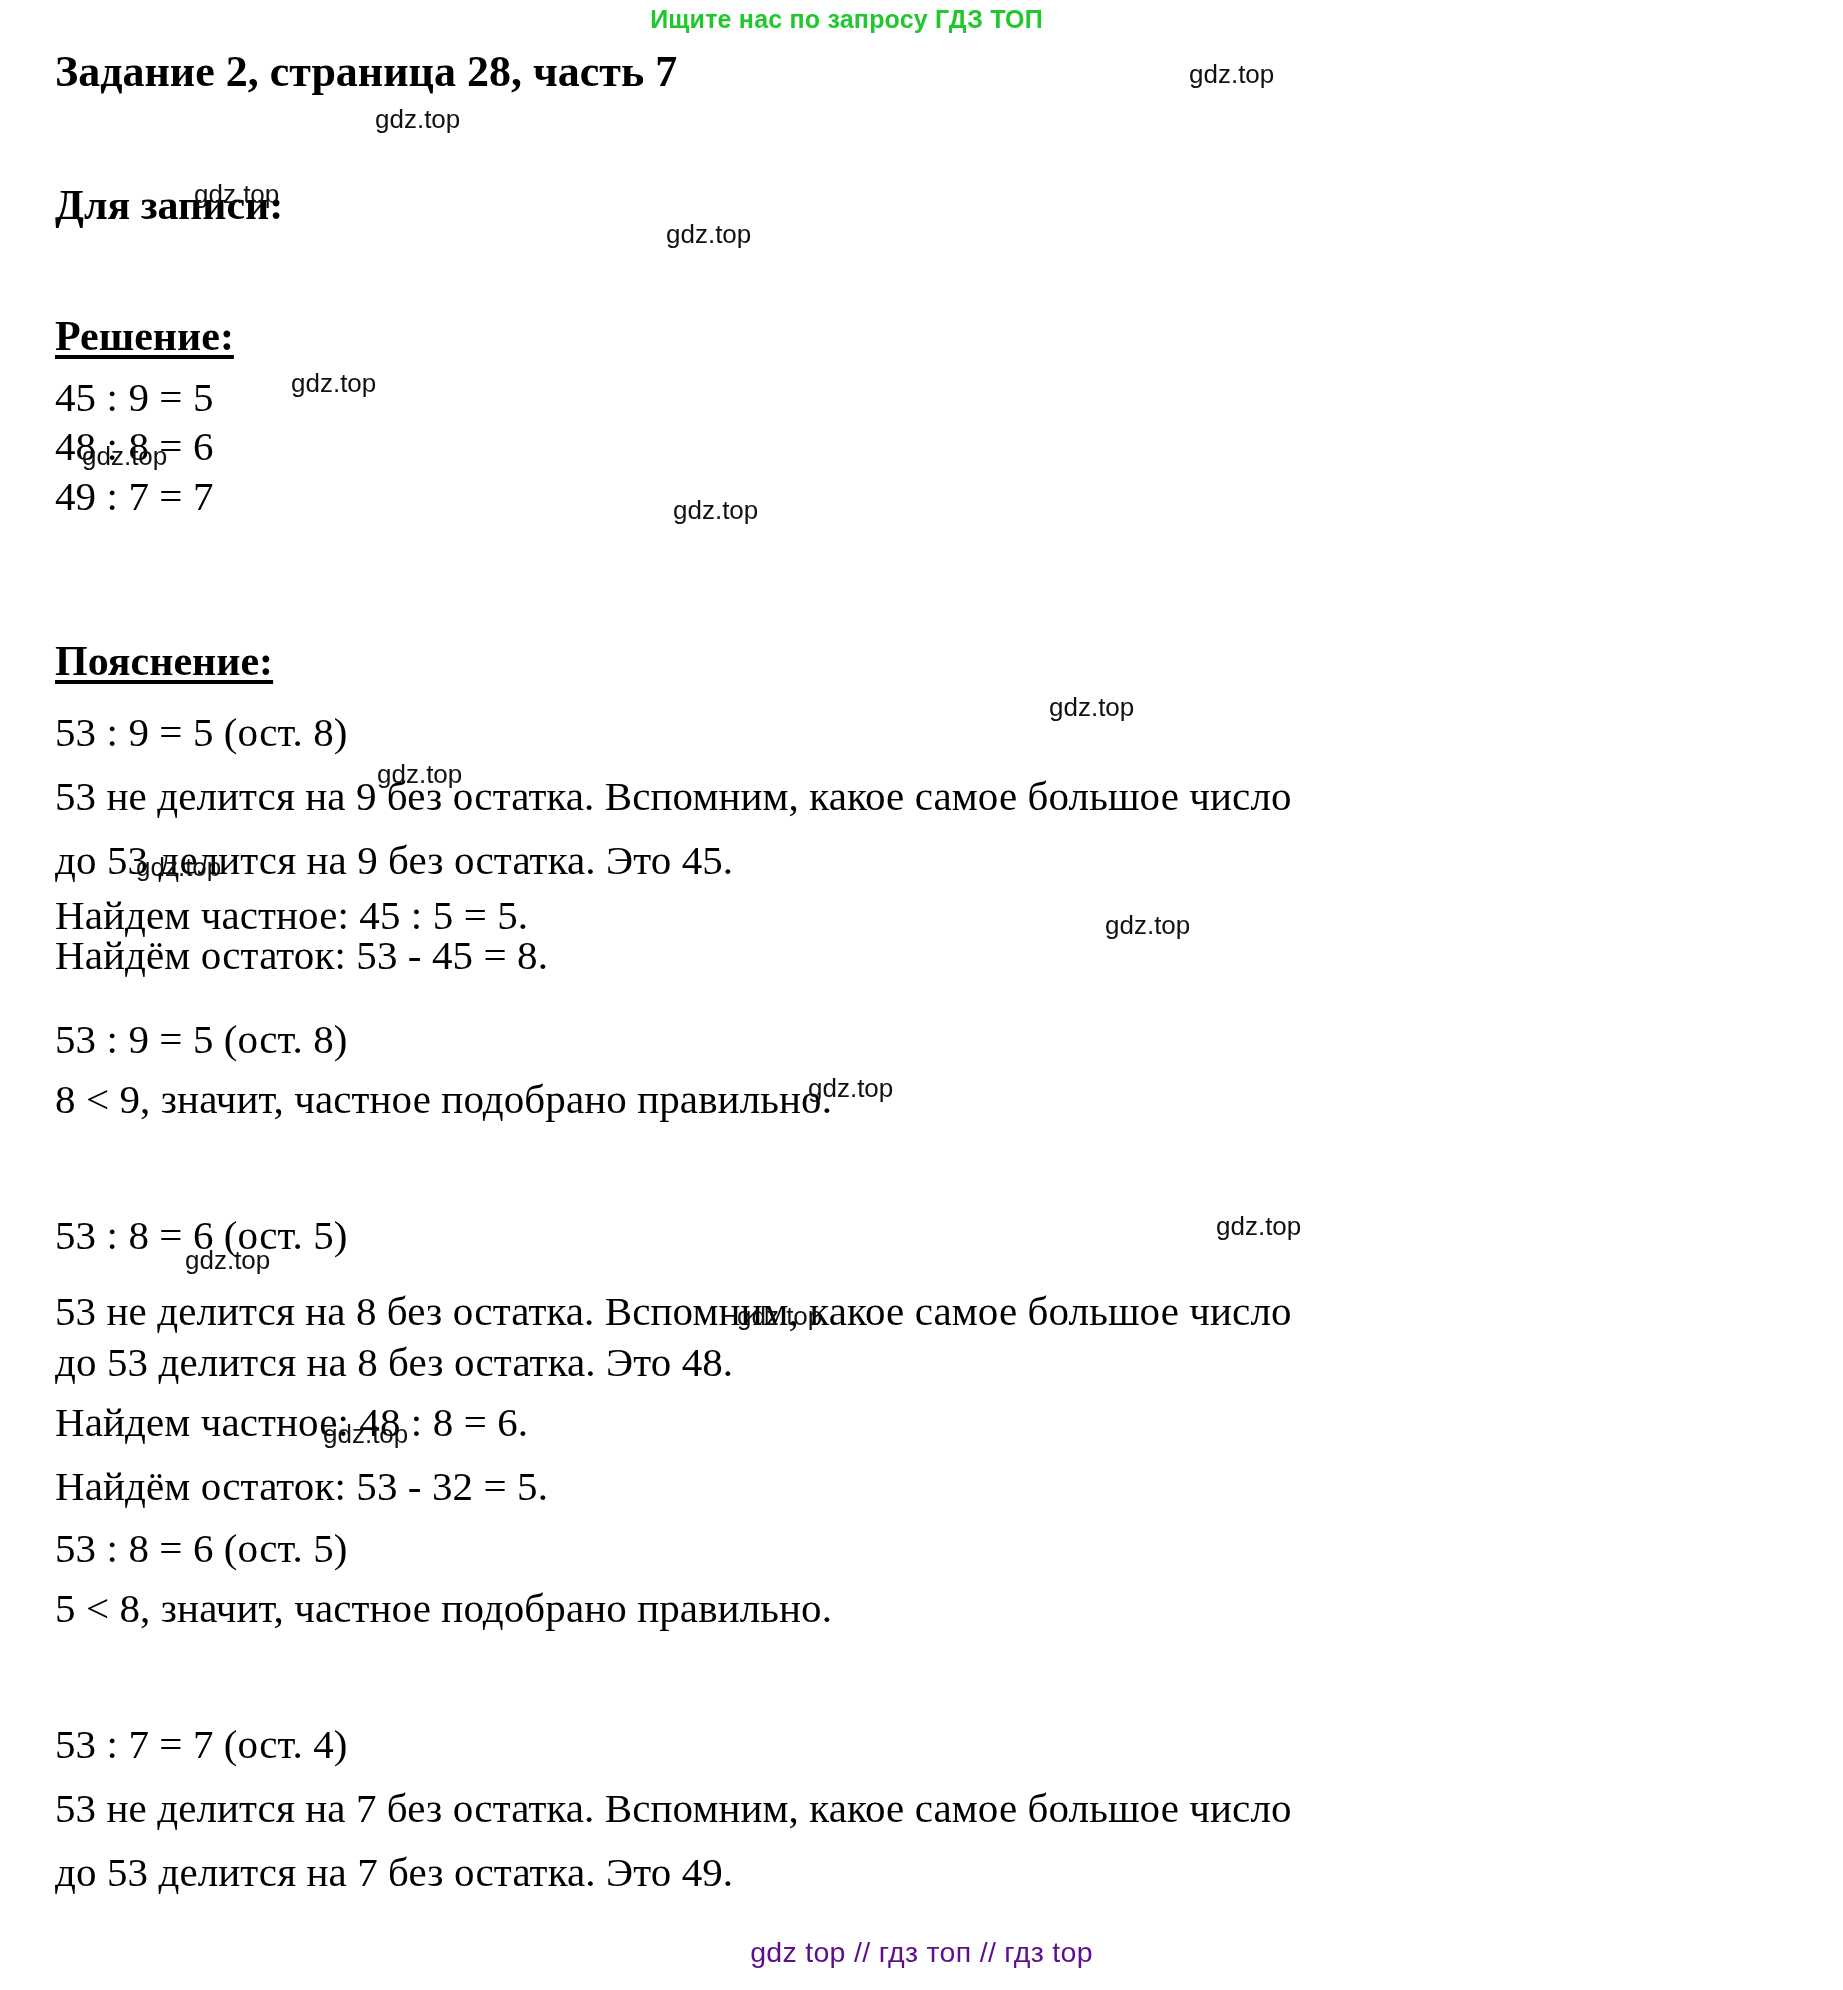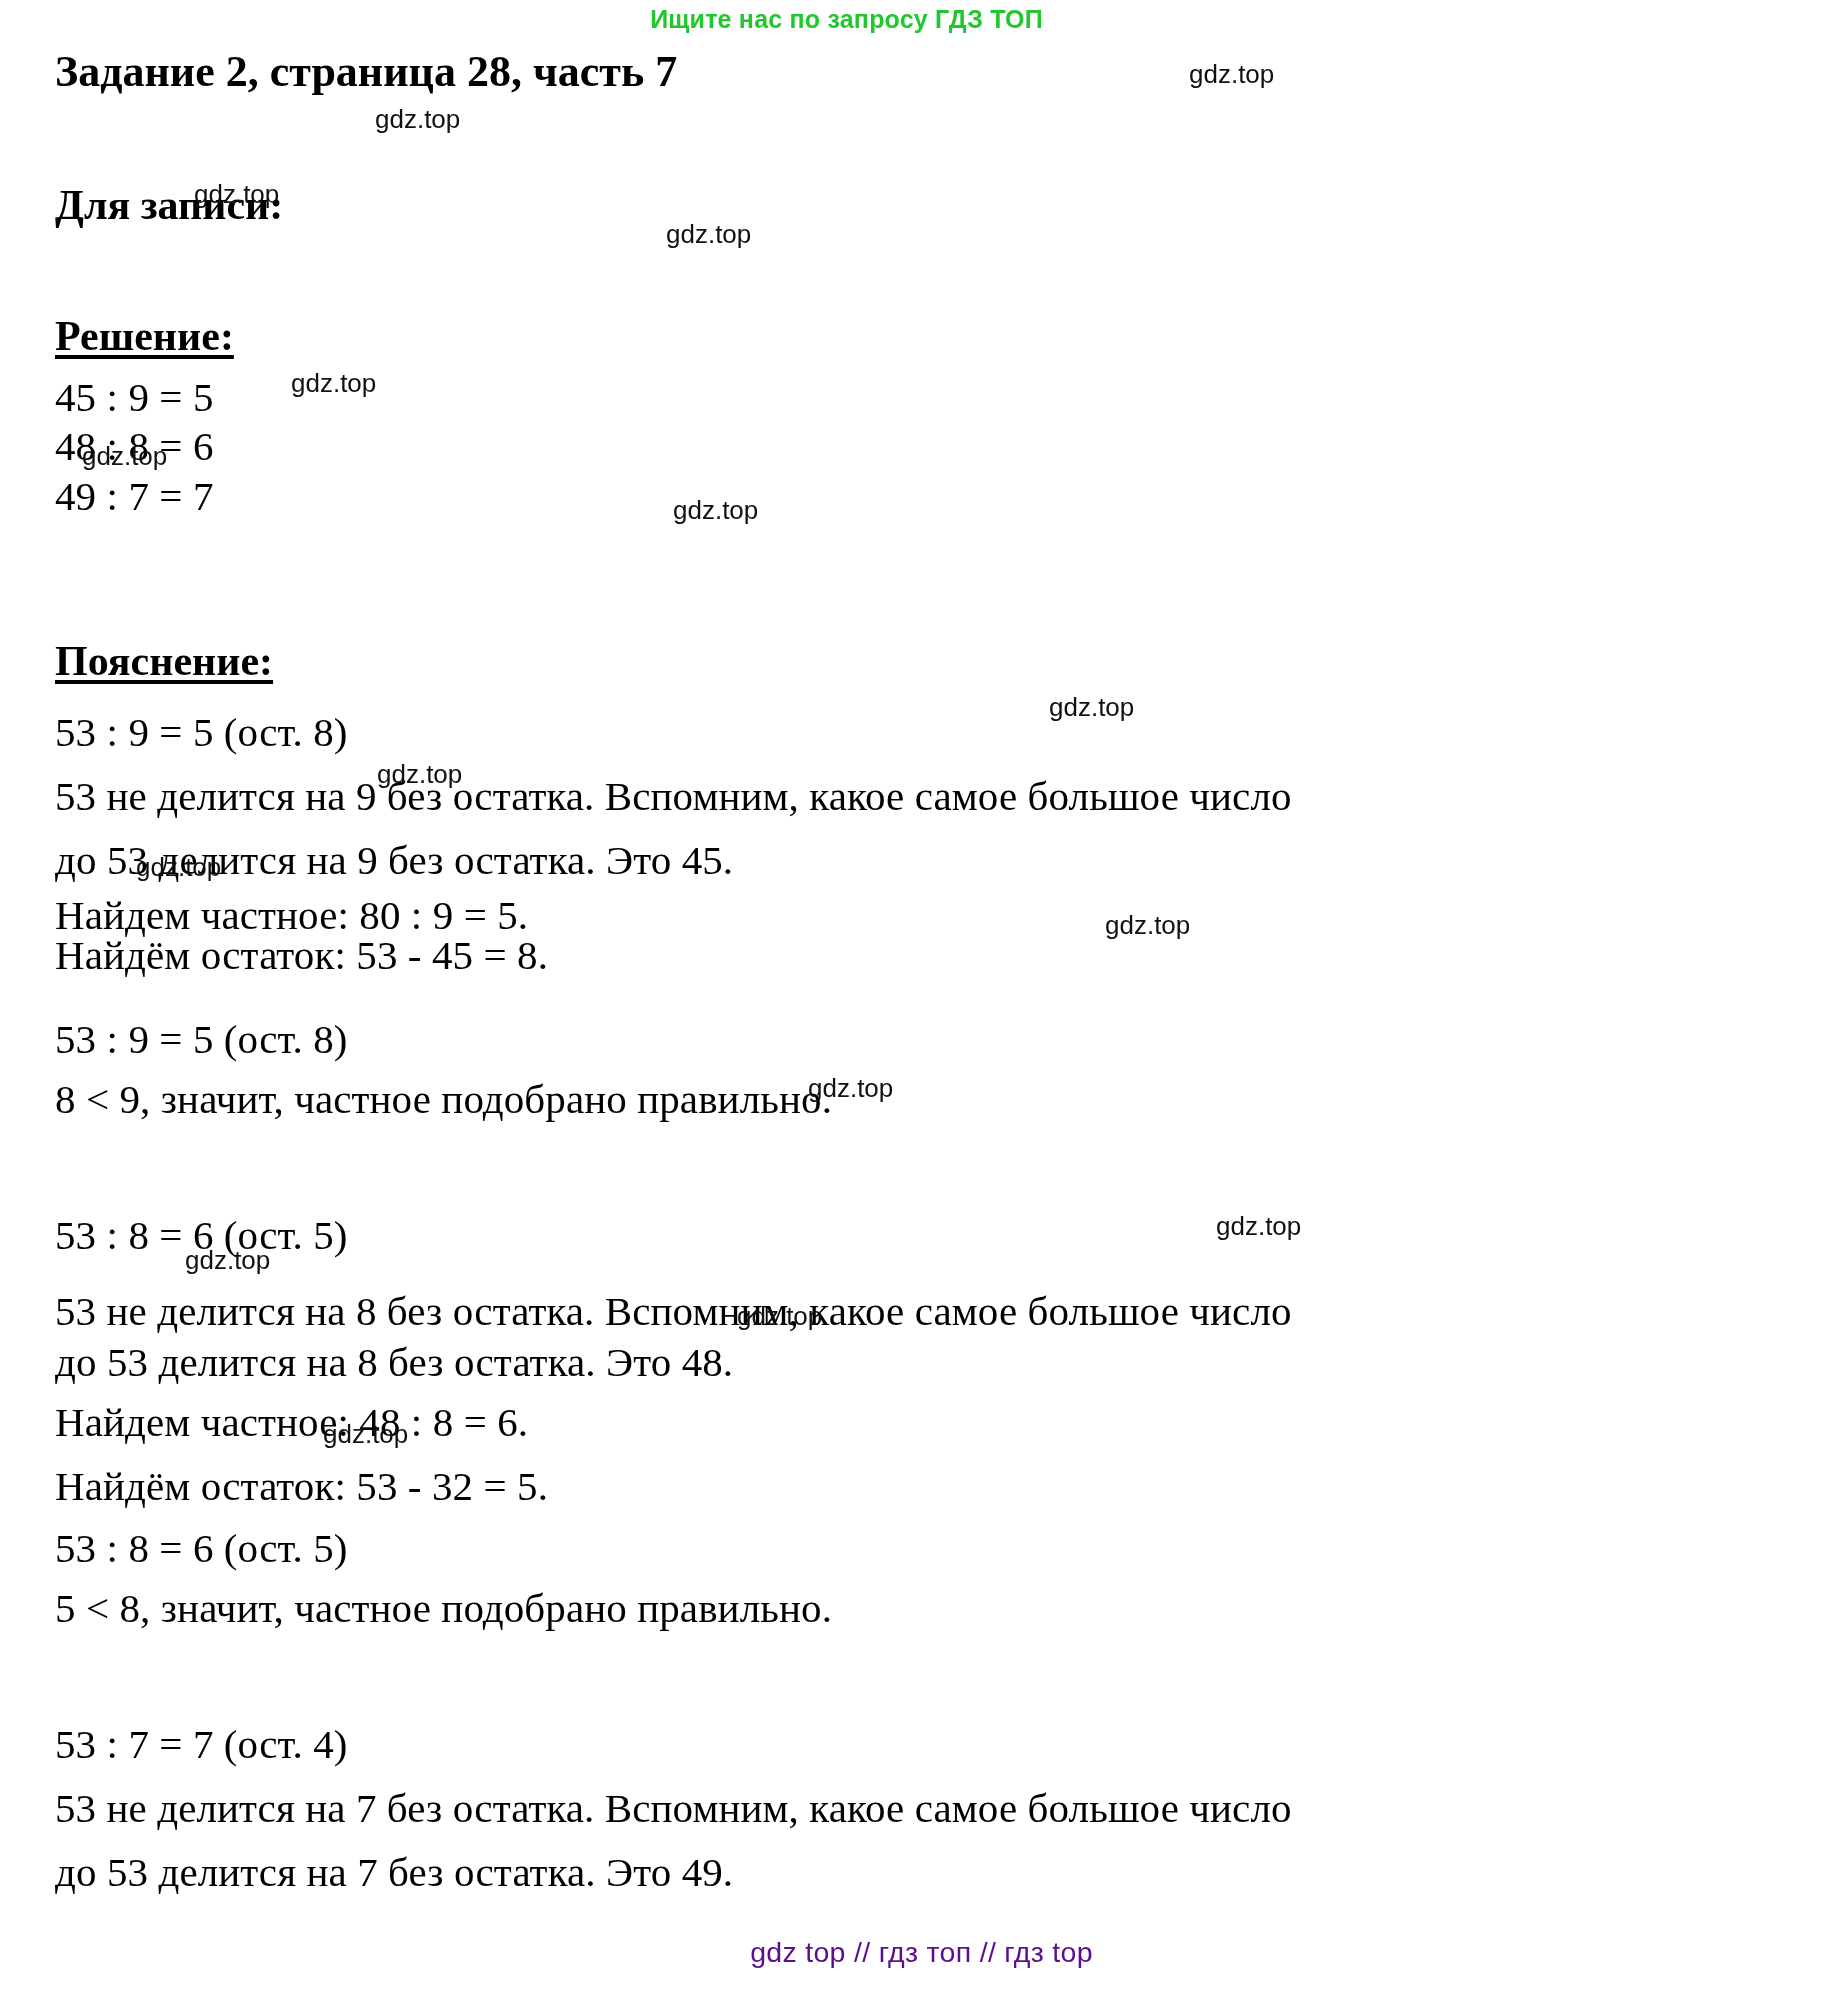--- a/index.html
+++ b/index.html
@@ -128,21 +128,21 @@
 <div class="line" style="top:425px;">48 : 8 = 6</div>
 <div class="line" style="top:475px;">49 : 7 = 7</div>
 
 <div class="section-heading" id="heading-poyasnenie">
   <span class="underlined">Пояснение:</span>
 </div>
 
 <div class="line" style="top:711px;">53 : 9 = 5 (ост. 8)</div>
 <div class="line" style="top:775px;">53 не делится на 9 без остатка. Вспомним, какое самое большое число</div>
 <div class="line" style="top:839px;">до 53 делится на 9 без остатка. Это 45.</div>
-<div class="line" style="top:894px;">Найдем частное: 80 : 9 = 5.</div>
+<div class="line" style="top:894px;">Найдем частное: 45 : 5 = 5.</div>
 <div class="line" style="top:934px;">Найдём остаток: 53 - 45 = 8.</div>
 <div class="line" style="top:1018px;">53 : 9 = 5 (ост. 8)</div>
 <div class="line" style="top:1078px;">8 &lt; 9, значит, частное подобрано правильно.</div>
 
 <div class="line" style="top:1214px;">53 : 8 = 6 (ост. 5)</div>
 <div class="line" style="top:1290px;">53 не делится на 8 без остатка. Вспомним, какое самое большое число</div>
 <div class="line" style="top:1341px;">до 53 делится на 8 без остатка. Это 48.</div>
 <div class="line" style="top:1401px;">Найдем частное: 48 : 8 = 6.</div>
 <div class="line" style="top:1465px;">Найдём остаток: 53 - 32 = 5.</div>
 <div class="line" style="top:1527px;">53 : 8 = 6 (ост. 5)</div>

